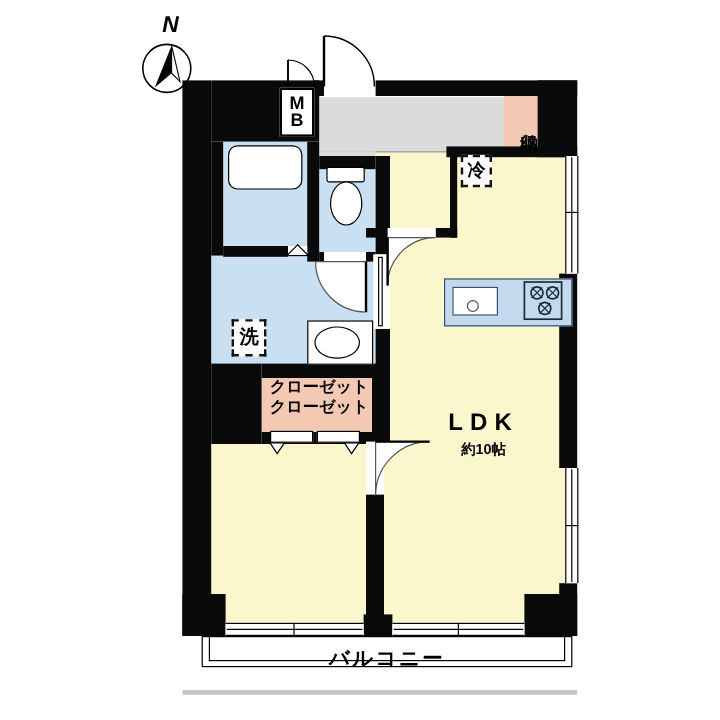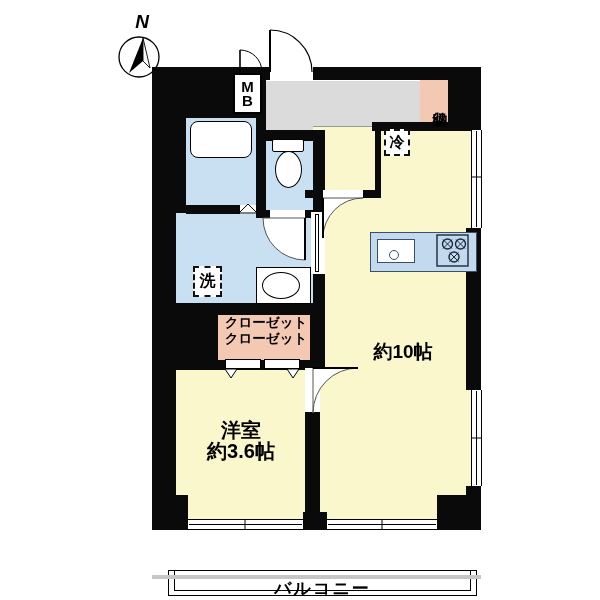--- a/index.html
+++ b/index.html
@@ -18,21 +18,21 @@
              font-weight:600;box-sizing:border-box;}
   .fixture{position:absolute;background:#fff;border:1px solid #000;box-sizing:border-box;}
   .window-h{position:absolute;background:#fff;border-top:1px solid #000;border-bottom:1px solid #000;box-sizing:border-box;}
   .window-v{position:absolute;background:#fff;border-left:1px solid #000;border-right:1px solid #000;box-sizing:border-box;}
   .lbl{position:absolute;text-align:center;font-weight:600;line-height:1.1;}
   svg{position:absolute;left:0;top:0;pointer-events:none;}
   #mbbox{position:absolute;left:233px;top:73px;width:29px;height:41px;background:#fff;
          border:2px solid #000;box-sizing:border-box;display:flex;flex-direction:column;
          align-items:center;justify-content:center;font-size:15px;font-weight:700;line-height:14px;}
   #balcony{position:absolute;left:168px;top:530px;width:309px;height:26px;background:#fff;
-           border:1px solid #000;box-sizing:border-box;margin-top:40px;}
+           border:1px solid #000;box-sizing:border-box;}
   #balcony .rail{position:absolute;left:5px;right:5px;top:0;bottom:4px;
            border-left:1px solid #000;border-right:1px solid #000;border-bottom:1px solid #000;}
   #balcony .cap{position:absolute;left:0;right:0;top:6px;text-align:center;
            font-size:17px;font-weight:600;letter-spacing:2px;}
   .leaf{position:absolute;background:#fff;border:1px solid #000;box-sizing:border-box;}
 </style>
 </head>
 <body>
 
 <div id="plan">
@@ -173,20 +173,17 @@
     </g>
   </svg>
 
   <div class="lbl" style="left:130px;top:12px;width:24px;font-size:19px;font-style:italic;font-weight:700;">N</div>
   <div class="lbl" style="left:420px;top:79px;width:28px;height:42px;font-size:15px;writing-mode:vertical-rl;text-align:center;">収納</div>
   <div class="lbl" style="left:218px;top:315px;width:96px;font-size:13.5px;line-height:16px;">
     <div>クローゼット</div>
     <div>クローゼット</div>
   </div>
   <div class="lbl" style="left:343px;top:341px;width:120px;line-height:22px;">
-    <div style="font-size:19px;">約10帖</div>
-  </div>
-  <div class="lbl" style="left:181px;top:420px;width:120px;line-height:21px;">
-    <div style="font-size:20px;">洋室</div>
-    <div style="font-size:20px;">約3.6帖</div>
+    <div style="font-size:20px;letter-spacing:6px;">LDK</div>
+    <div style="font-size:12px;">約10帖</div>
   </div>
 
 </div>
 
 </body></html>

